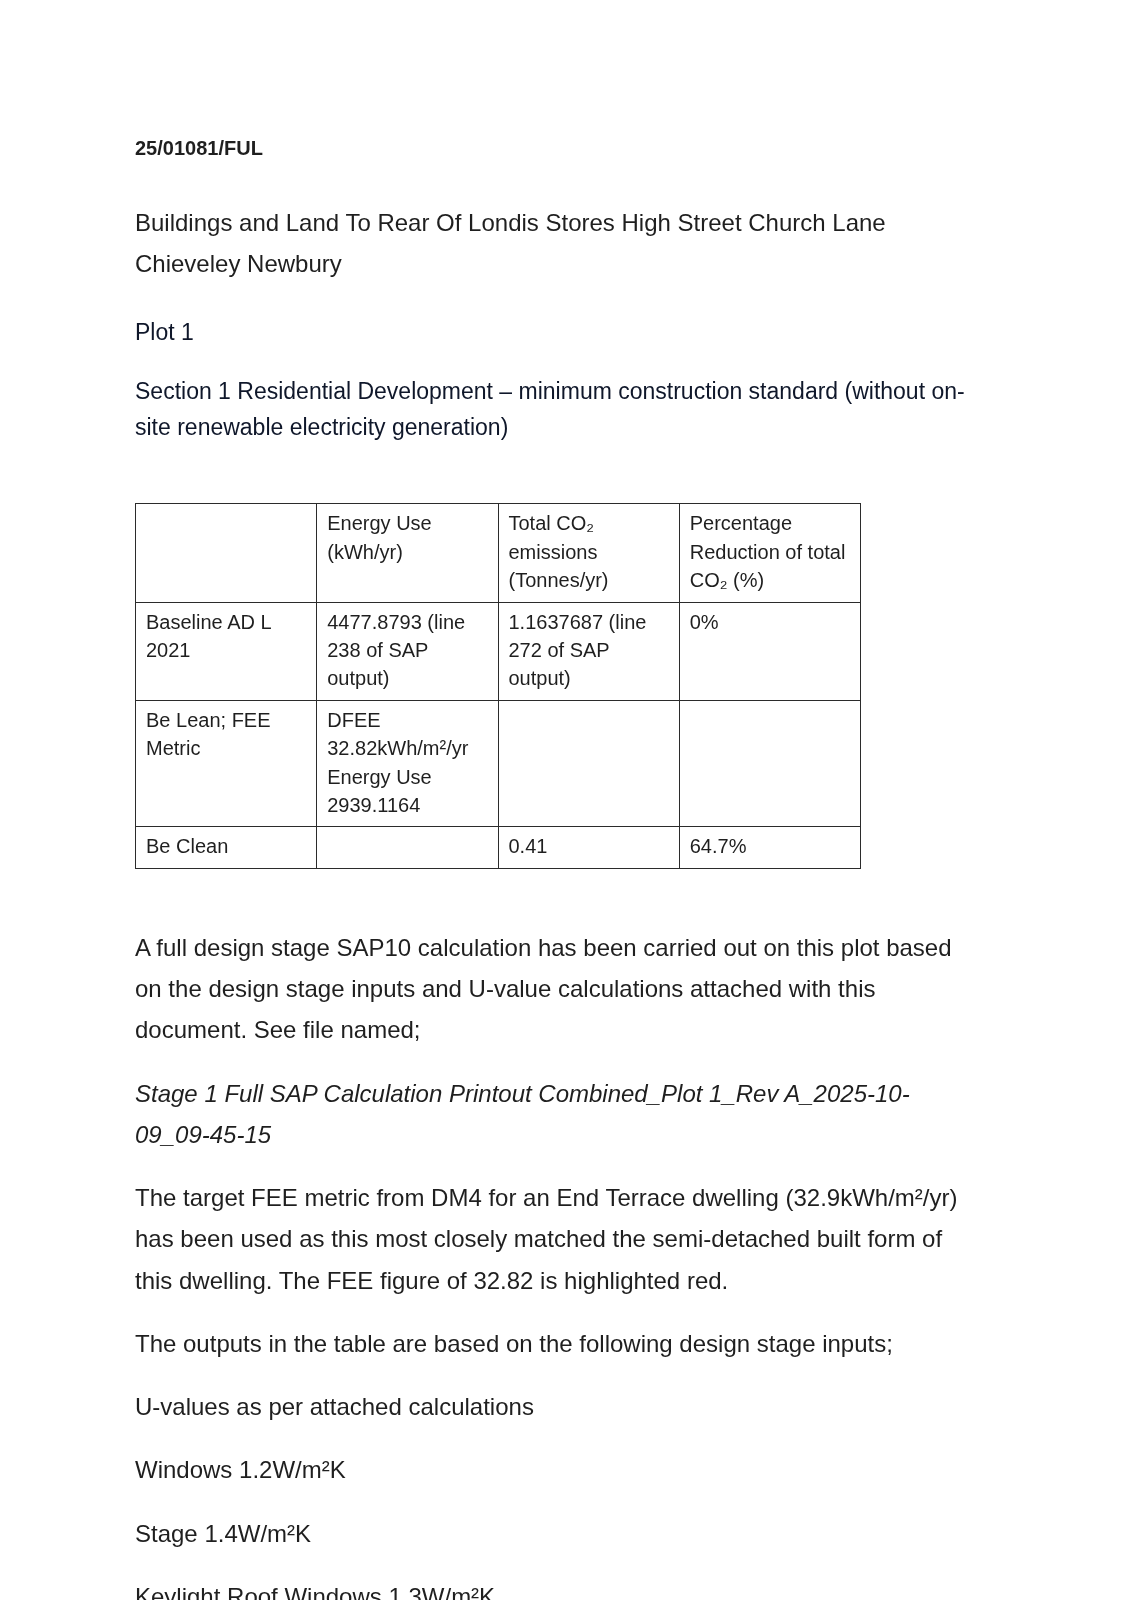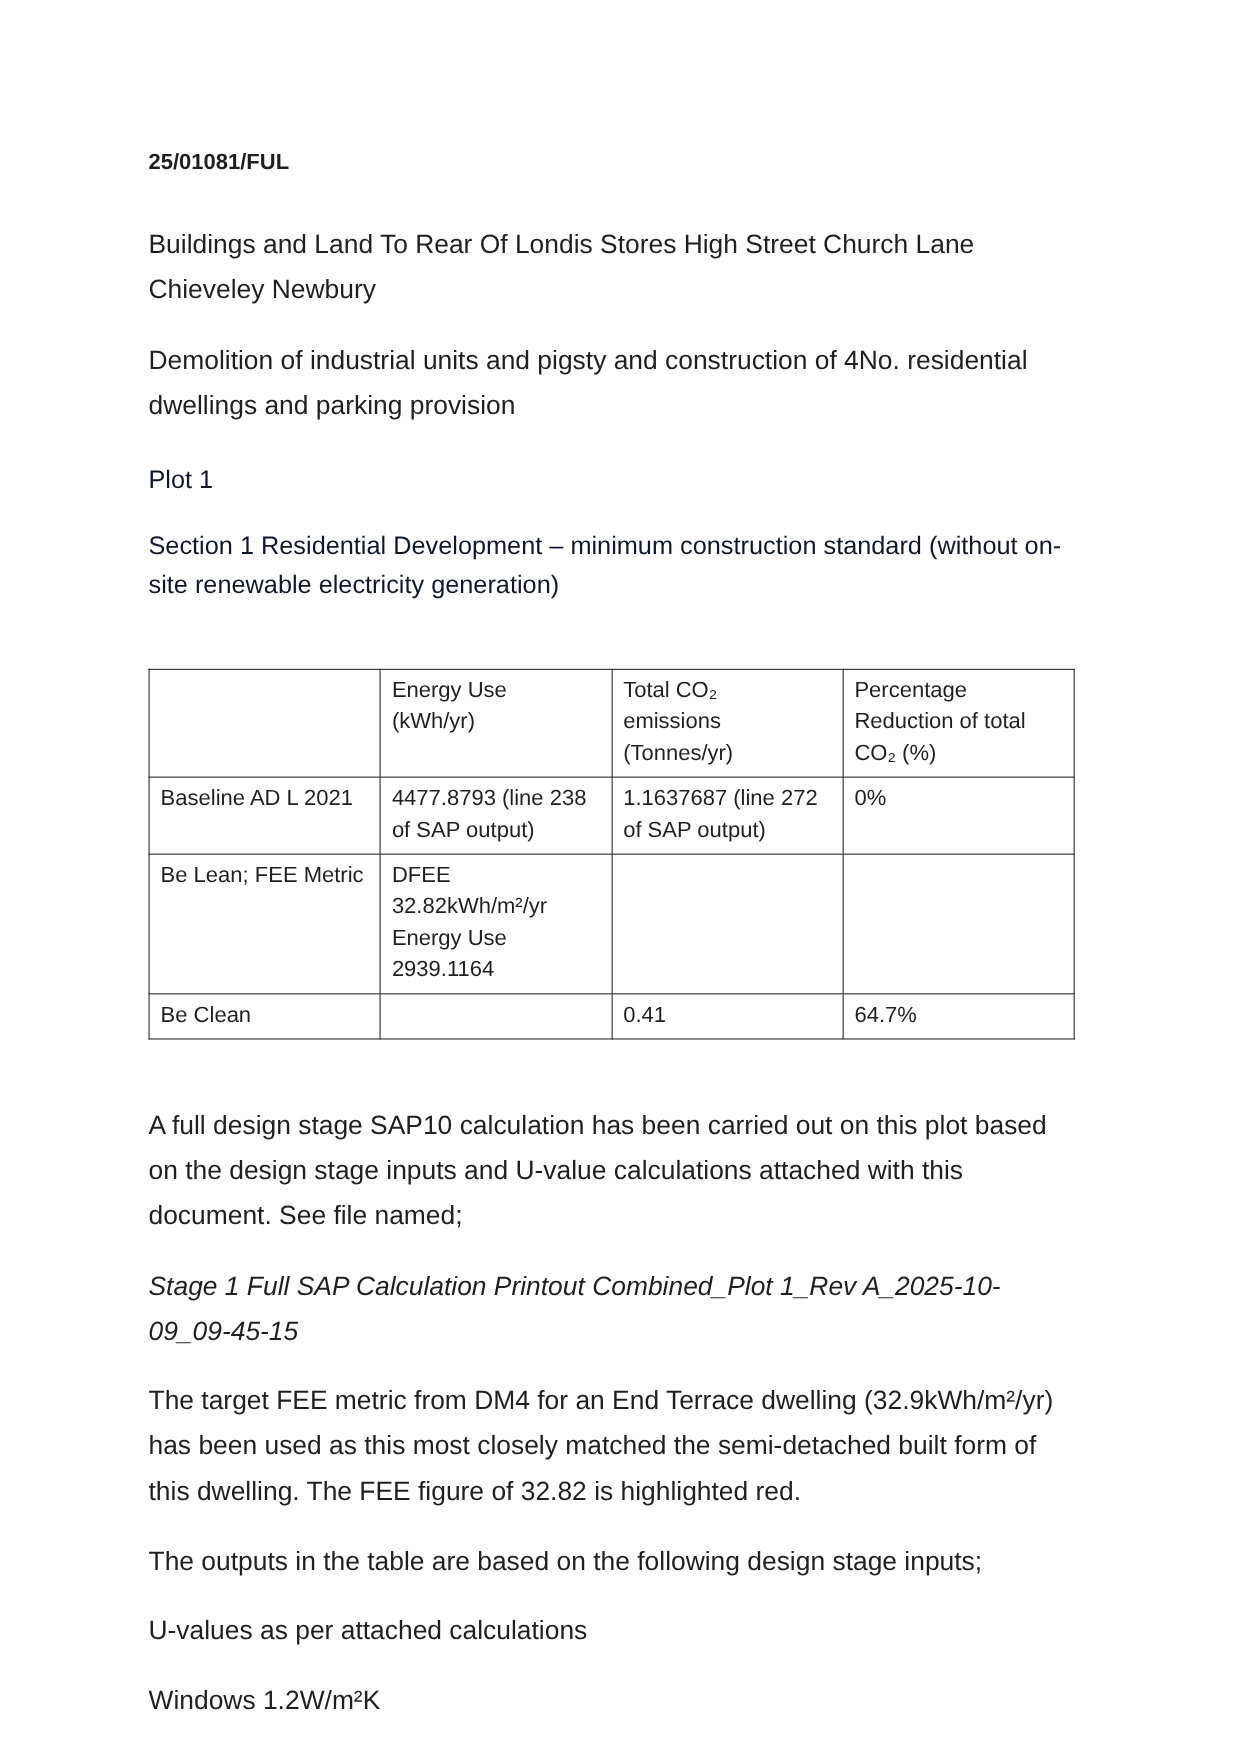--- a/index.html
+++ b/index.html
@@ -43,21 +43,21 @@
     line-height: 1.55;
     color: #0f172a;
     max-width: 845px;
   }
   .h2.section {
     margin: 6px 0 58px 0;
   }
   .energy-table {
     border-collapse: collapse;
     table-layout: fixed;
-    width: 842px;
+    width: 726px;
     margin: 0 0 58px 0;
   }
   .energy-table th,
   .energy-table td {
     border: 1px solid #2b2b2b;
     font-size: 20px;
     font-weight: 400;
     text-align: left;
     vertical-align: top;
     padding: 5px 10px 7px 10px;
@@ -72,21 +72,20 @@
 </head>
 <body>
 
 <div class="page">
 
 
   <p class="ref">25/01081/FUL</p>
 
   <p class="body-para">Buildings and Land To Rear Of Londis Stores High Street Church Lane Chieveley Newbury</p>
 
-  <p class="body-para">Demolition of industrial units and pigsty and construction of 4No. residential dwellings and parking provision</p>
 
   <h2 class="h2">Plot 1</h2>
 
   <h2 class="h2 section">Section 1 Residential Development – minimum construction standard (without on-site renewable electricity generation)</h2>
 
   <table class="energy-table">
     <colgroup>
       <col style="width:25%">
       <col style="width:25%">
       <col style="width:25%">

